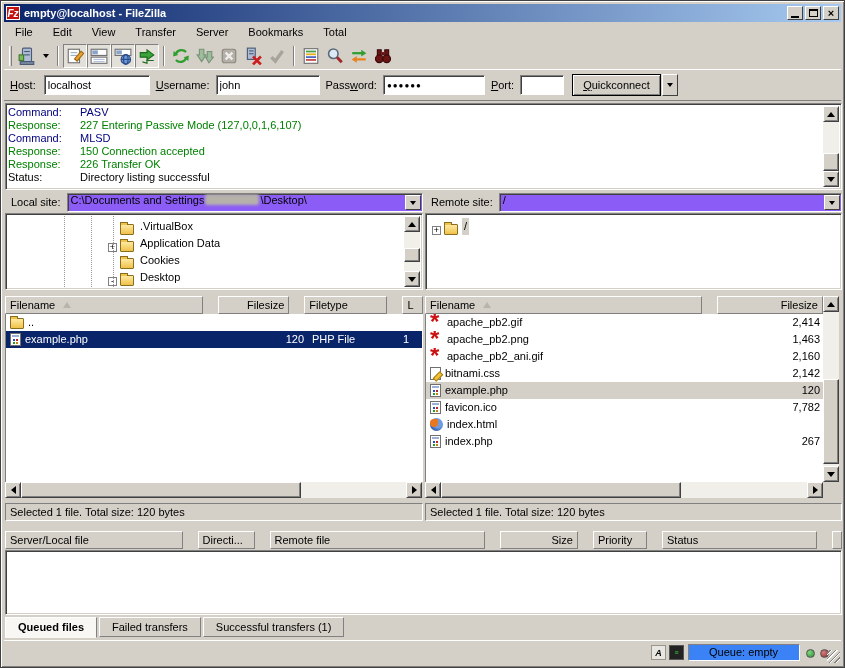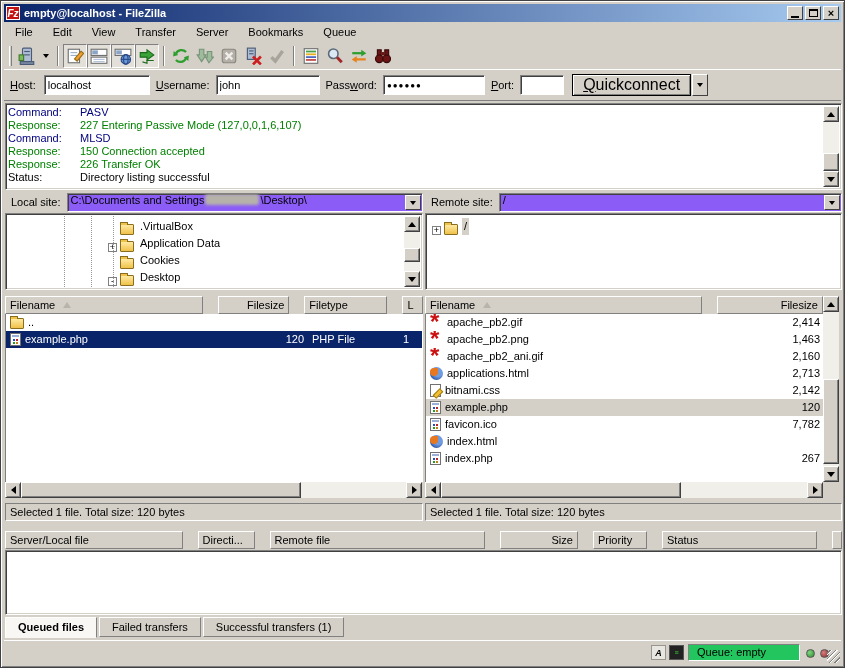--- a/index.html
+++ b/index.html
@@ -38,21 +38,21 @@
 
   
   .quickbar { position:absolute; left:3px; top:69px; right:3px; height:31px; display:flex; align-items:center; border-bottom:1px solid #808080; }
   .qc-label { margin:0 6px; white-space:nowrap; }
   .accel { text-decoration:underline; }
   .qcinput { height:20px; border:1px solid; border-color:#808080 #fff #fff #808080; box-shadow:inset 1px 1px 0 #404040;
     background:#fff; font-family:"Liberation Sans",sans-serif; font-size:11px; padding:1px 3px; }
   #host-input { width:106px; margin-left:2px; } #user-input { width:104px; } #pass-input { width:102px; font-size:8px; letter-spacing:1px; font-weight:bold; }
   #port-input { width:44px; }
   .qc-btn { height:22px; margin-left:8px; padding:0 10px; background:#d4d0c8; border:1px solid #000;
-    box-shadow: inset 1px 1px 0 #fff, inset -1px -1px 0 #808080; font-family:"Liberation Sans",sans-serif; font-size:16px; }
+    box-shadow: inset 1px 1px 0 #fff, inset -1px -1px 0 #808080; font-family:"Liberation Sans",sans-serif; font-size:11px; }
   .qc-dd { width:16px; height:22px; background:#d4d0c8; border:1px solid; border-color:#fff #404040 #404040 #fff;
     display:flex; align-items:center; justify-content:center; margin-left:1px; }
 
   
   .sunken { border:1px solid; border-color:#808080 #fff #fff #808080; box-shadow:inset 1px 1px 0 #404040, inset -1px -1px 0 #d4d0c8; background:#fff; }
   .sunkengray { border:1px solid; border-color:#808080 #fff #fff #808080; background:#d4d0c8; }
 
   
   .log { position:absolute; left:4px; top:102px; width:837px; height:87px; overflow:hidden; }
   .loglines { position:absolute; left:2px; top:2px; right:18px; bottom:2px; overflow:hidden; }
@@ -130,22 +130,22 @@
   .queuebody { position:absolute; left:4px; top:549px; width:837px; height:65px; }
   .tabsrow { position:absolute; left:4px; top:616px; height:21px; display:flex; align-items:flex-start; gap:2px; }
   .tab { height:20px; padding:0 12px; line-height:18px; background:#d4d0c8; border:1px solid; border-color:#fff #808080 #808080 #fff; }
   .tab.active { background:#f8f7f4; font-weight:bold; border-bottom-color:#f8f7f4; height:21px; }
 
   
   .statusbar { position:absolute; left:3px; right:3px; bottom:3px; height:24px; border-top:1px solid #fff; }
   .sb-icon { position:absolute; top:4px; width:15px; height:15px; display:flex; align-items:center; justify-content:center; }
   #dtype-icon { left:647px; border:1px solid #9a968e; background:#e8e6e0; font-size:9px; font-style:italic; font-weight:bold; }
   #speed-icon { left:665px; background:#222; color:#39d039; font-size:7px; font-weight:bold; letter-spacing:0; border:1px solid #555; }
-  .queuebox { position:absolute; left:684px; top:3px; width:112px; height:17px; line-height:15px; padding:0 8px;
-    border:1px solid; border-color:#808080 #fff #fff #808080; background:#22c55e; }
+  .queuebox { position:absolute; left:684px; top:3px; width:112px; height:17px; line-height:15px; padding:0 20px;
+    border:1px solid; border-color:#808080 #fff #fff #808080; background:#3b82f6; }
   .led { position:absolute; top:8px; width:9px; height:9px; border-radius:50%; border:1px solid #555; }
   #led-green { left:802px; background:radial-gradient(circle at 35% 35%, #7ed87e, #2a8a2a); }
   #led-red { left:816px; background:radial-gradient(circle at 35% 35%, #d87e7e, #8a2a2a); }
   .grip { position:absolute; right:1px; bottom:1px; width:13px; height:13px;
     background:repeating-linear-gradient(135deg, transparent 0 2px, #808080 2px 3px, #fff 3px 4px); }
 </style>
 </head>
 <body>
 
 <div id="window">
@@ -167,21 +167,21 @@
   </div>
 
   <div class="menubar">
 
   <span class="menuitem">File</span>
       <span class="menuitem">Edit</span>
       <span class="menuitem">View</span>
       <span class="menuitem">Transfer</span>
       <span class="menuitem">Server</span>
       <span class="menuitem">Bookmarks</span>
-      <span class="menuitem">Queue</span>
+      <span class="menuitem">Total</span>
     </div>
 
   <div class="toolbar">
     <span class="tgrip"></span>
     <button class="tbtn">
       <svg width="18" height="18" viewBox="0 0 16 16">
           <rect x="4" y="1" width="8" height="12" rx="1" fill="#aebdd4" stroke="#4a5a75"></rect>
           <line x1="5.5" y1="4" x2="10.5" y2="4" stroke="#4a5a75"></line>
           <line x1="5.5" y1="7" x2="10.5" y2="7" stroke="#4a5a75"></line>
           <rect x="2" y="13" width="12" height="2.5" fill="#7a8aa5" stroke="#4a5a75"></rect>
@@ -488,27 +488,20 @@
       </div>
 
       <div class="frow">
         <span class="cell cname" style="width:288px;">
           <span class="fic apache"></span>
           <span>apache_pb2_ani.gif</span>
         </span>
         <span class="cell csize" style="width:110px;">2,160</span>
       </div>
 
-      <div class="frow">
-        <span class="cell cname" style="width:288px;">
-          <span class="fic html"></span>
-          <span>applications.html</span>
-        </span>
-        <span class="cell csize" style="width:110px;">2,713</span>
-      </div>
 
       <div class="frow">
         <span class="cell cname" style="width:288px;">
           <span class="fic css"></span>
           <span>bitnami.css</span>
         </span>
         <span class="cell csize" style="width:110px;">2,142</span>
       </div>
 
       <div class="frow sel-inactive">

